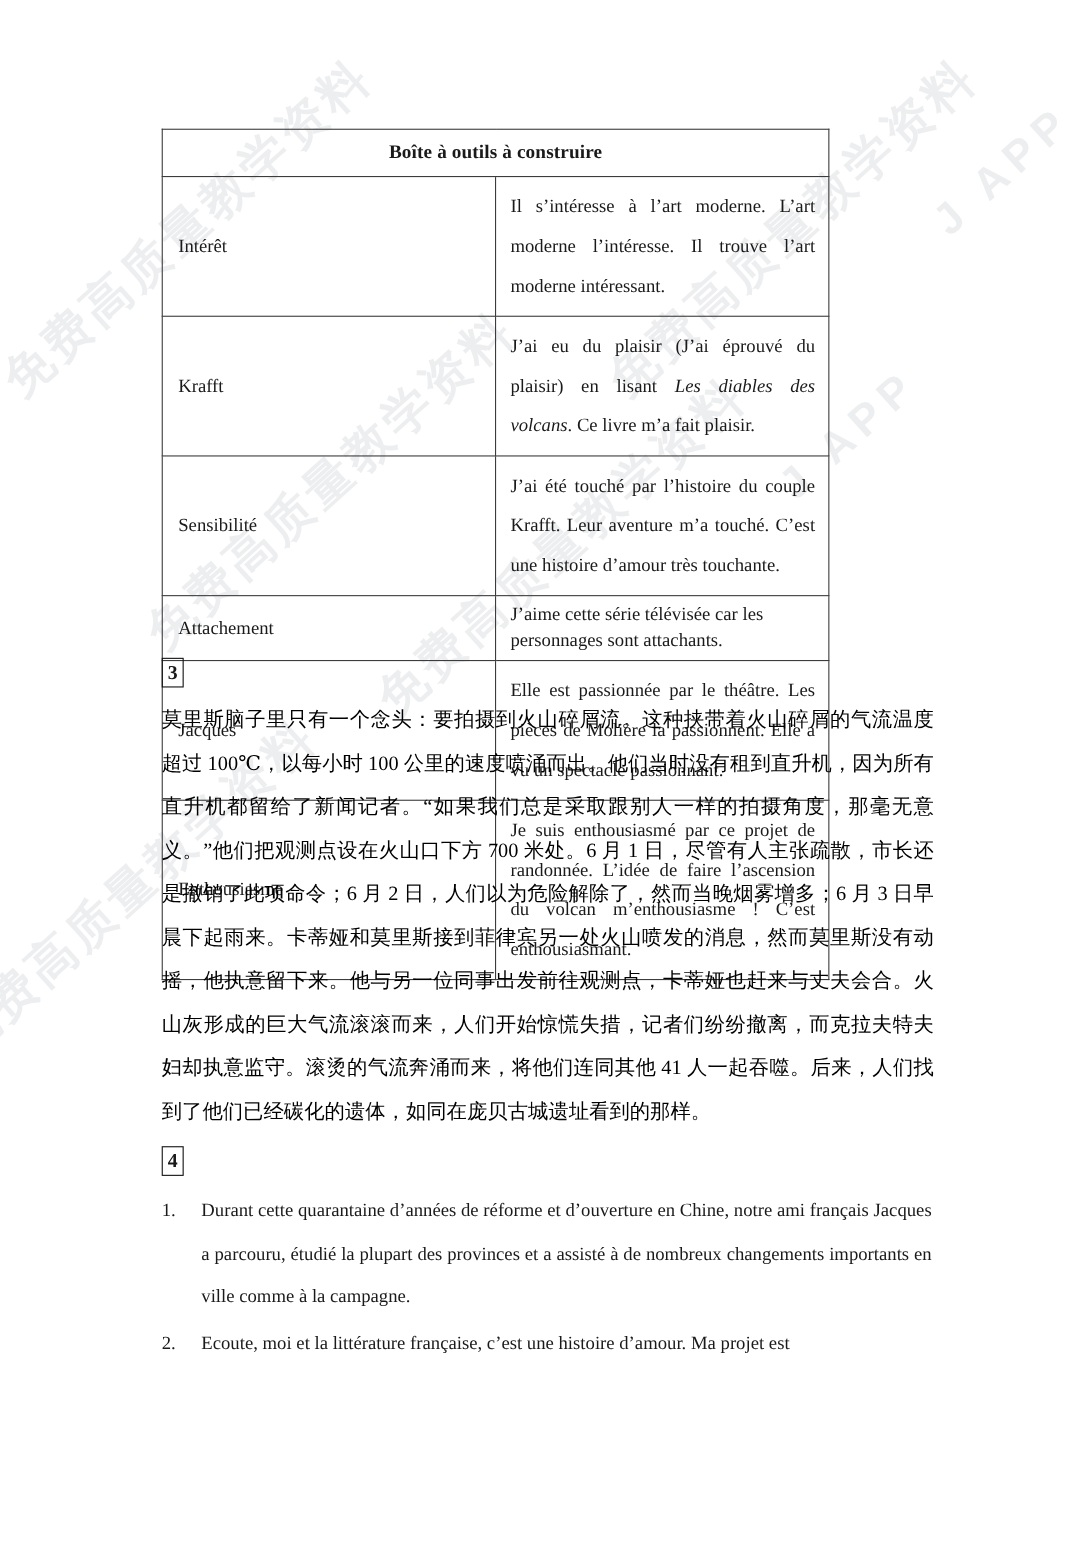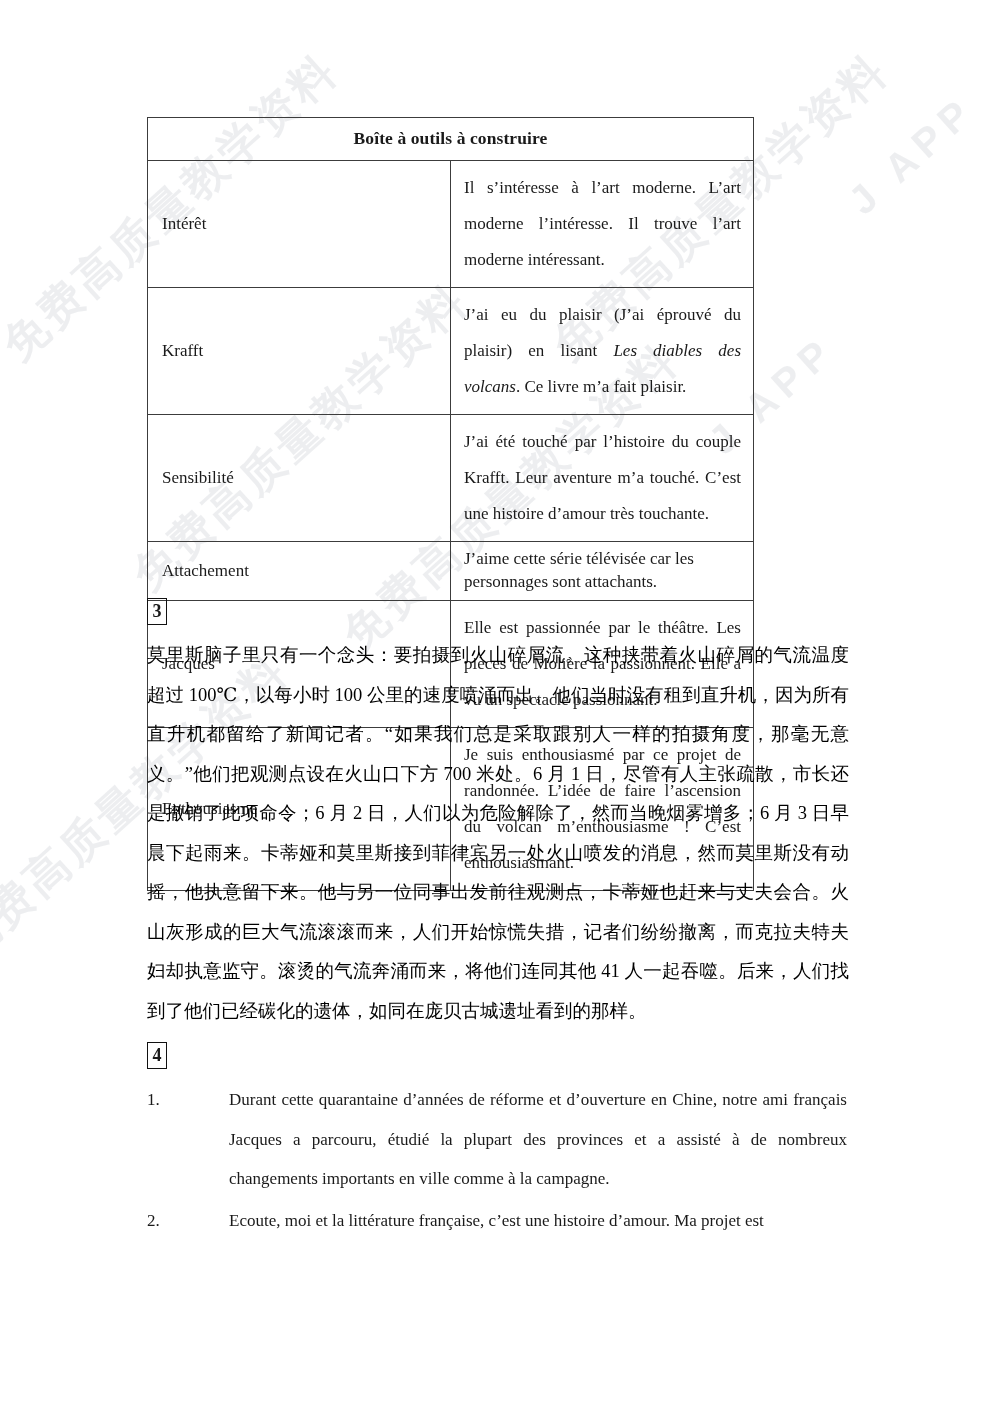--- a/index.html
+++ b/index.html
@@ -142,21 +142,20 @@
     font-size: 17px;
     line-height: 39.5px;
     text-align: left;
   }
   .li-text {
     flex: 1 1 auto;
     font-size: 17px;
     line-height: 39.5px;
     text-align: justify;
     text-justify: inter-word;
-    margin-left: 46px;
   }
 </style>
 </head>
 <body>
 
 <div id="watermark-layer">
   <div class="wm wm-cn" style="left:-10px; top:330px;">免费高质量教学资料</div>
   <div class="wm wm-cn" style="left:120px; top:560px;">免费高质量教学资料</div>
   <div class="wm wm-cn" style="left:330px; top:620px;">免费高质量教学资料</div>
   <div class="wm wm-cn" style="left:540px; top:330px;">免费高质量教学资料</div>

